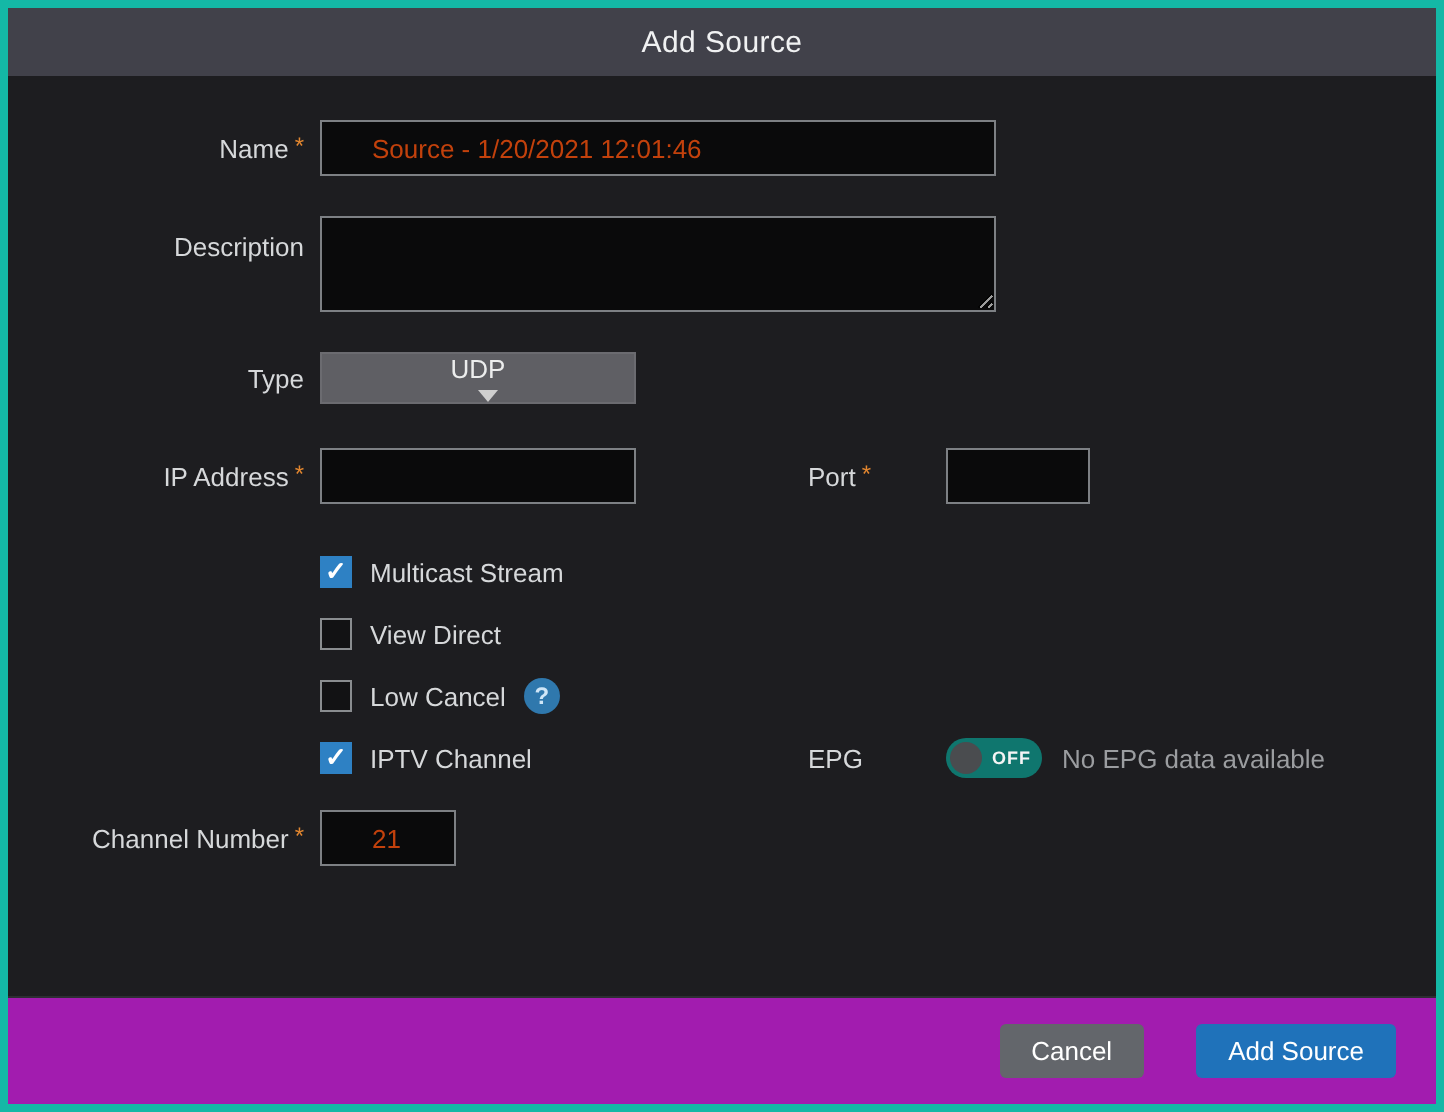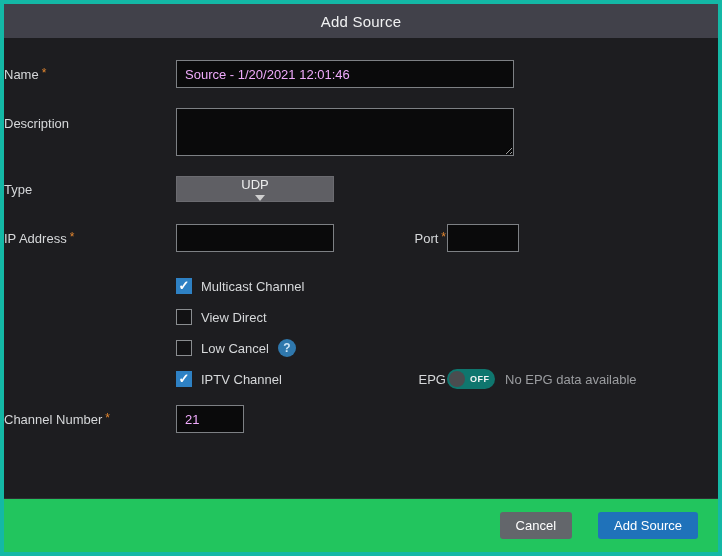--- a/index.html
+++ b/index.html
@@ -32,40 +32,40 @@
   .row {
     display: flex;
     align-items: center;
     position: relative;
     margin-bottom: 20px;
   }
 
   .lbl {
     width: 148px;
     min-width: 148px;
-    text-align: left;
-    margin-right: 24px;
+    text-align: right;
+    margin-right: 8px;
     font-size: 13px;
     color: #d6d8da;
     white-space: nowrap;
   }
   .req {
     color: #e2862f;
     font-size: 12px;
     margin-left: 3px;
     vertical-align: 2px;
   }
 
   .input {
     background: #0a0a0b;
     border: 1px solid #7d8084;
-    color: #f0abfc;
+    color: #c2410c;
     font-size: 13px;
     height: 28px;
-    padding: 0 8px;
+    padding: 0 25px;
     font-family: "Liberation Sans", sans-serif;
     outline: none;
   }
   .w-lg { width: 338px; }
   .w-md { width: 158px; }
   .w-sm { width: 72px; }
   .w-xs { width: 68px; }
 
   textarea.input {
     height: 48px;
@@ -105,22 +105,22 @@
   }
 
   .right-group {
     position: absolute;
     left: 400px;
     display: flex;
     align-items: center;
   }
   .right-group .lbl-inline {
     width: 42px;
-    text-align: right;
-    margin-right: 1px;
+    text-align: left;
+    margin-right: 27px;
     font-size: 13px;
     color: #d6d8da;
     white-space: nowrap;
   }
 
   .cb-row { margin-bottom: 11px; height: 20px; }
   .checkbox {
     width: 16px; height: 16px;
     border: 1px solid #8a8d90;
     background: #121214;
@@ -191,21 +191,21 @@
     white-space: nowrap;
     text-align: right;
   }
 
   .row-channel { margin-top: 16px; }
 
   .footer {
     position: absolute;
     left: 0; right: 0; bottom: 0;
     height: 54px;
-    background: #22c55e;
+    background: #a21caf;
     border-top: 1px solid #2e2e33;
     display: flex;
     align-items: center;
     justify-content: flex-end;
     padding-right: 20px;
     gap: 26px;
   }
   .btn {
     height: 27px;
     border: none;
@@ -254,21 +254,21 @@
         <div class="lbl-inline"><span>Port</span><span class="req">*</span></div>
         <input class="input w-sm" type="text" value="" style="">
       </div>
     </div>
 
     <div class="row cb-row">
       <div class="lbl"></div>
       <span class="checkbox is-checked">
           <span class="check">✓</span>
         </span>
-      <span class="cb-label">Multicast Channel</span>
+      <span class="cb-label">Multicast Stream</span>
     </div>
 
     <div class="row cb-row">
       <div class="lbl"></div>
       <span class="checkbox"></span>
       <span class="cb-label">View Direct</span>
     </div>
 
     <div class="row cb-row">
       <div class="lbl"></div>

